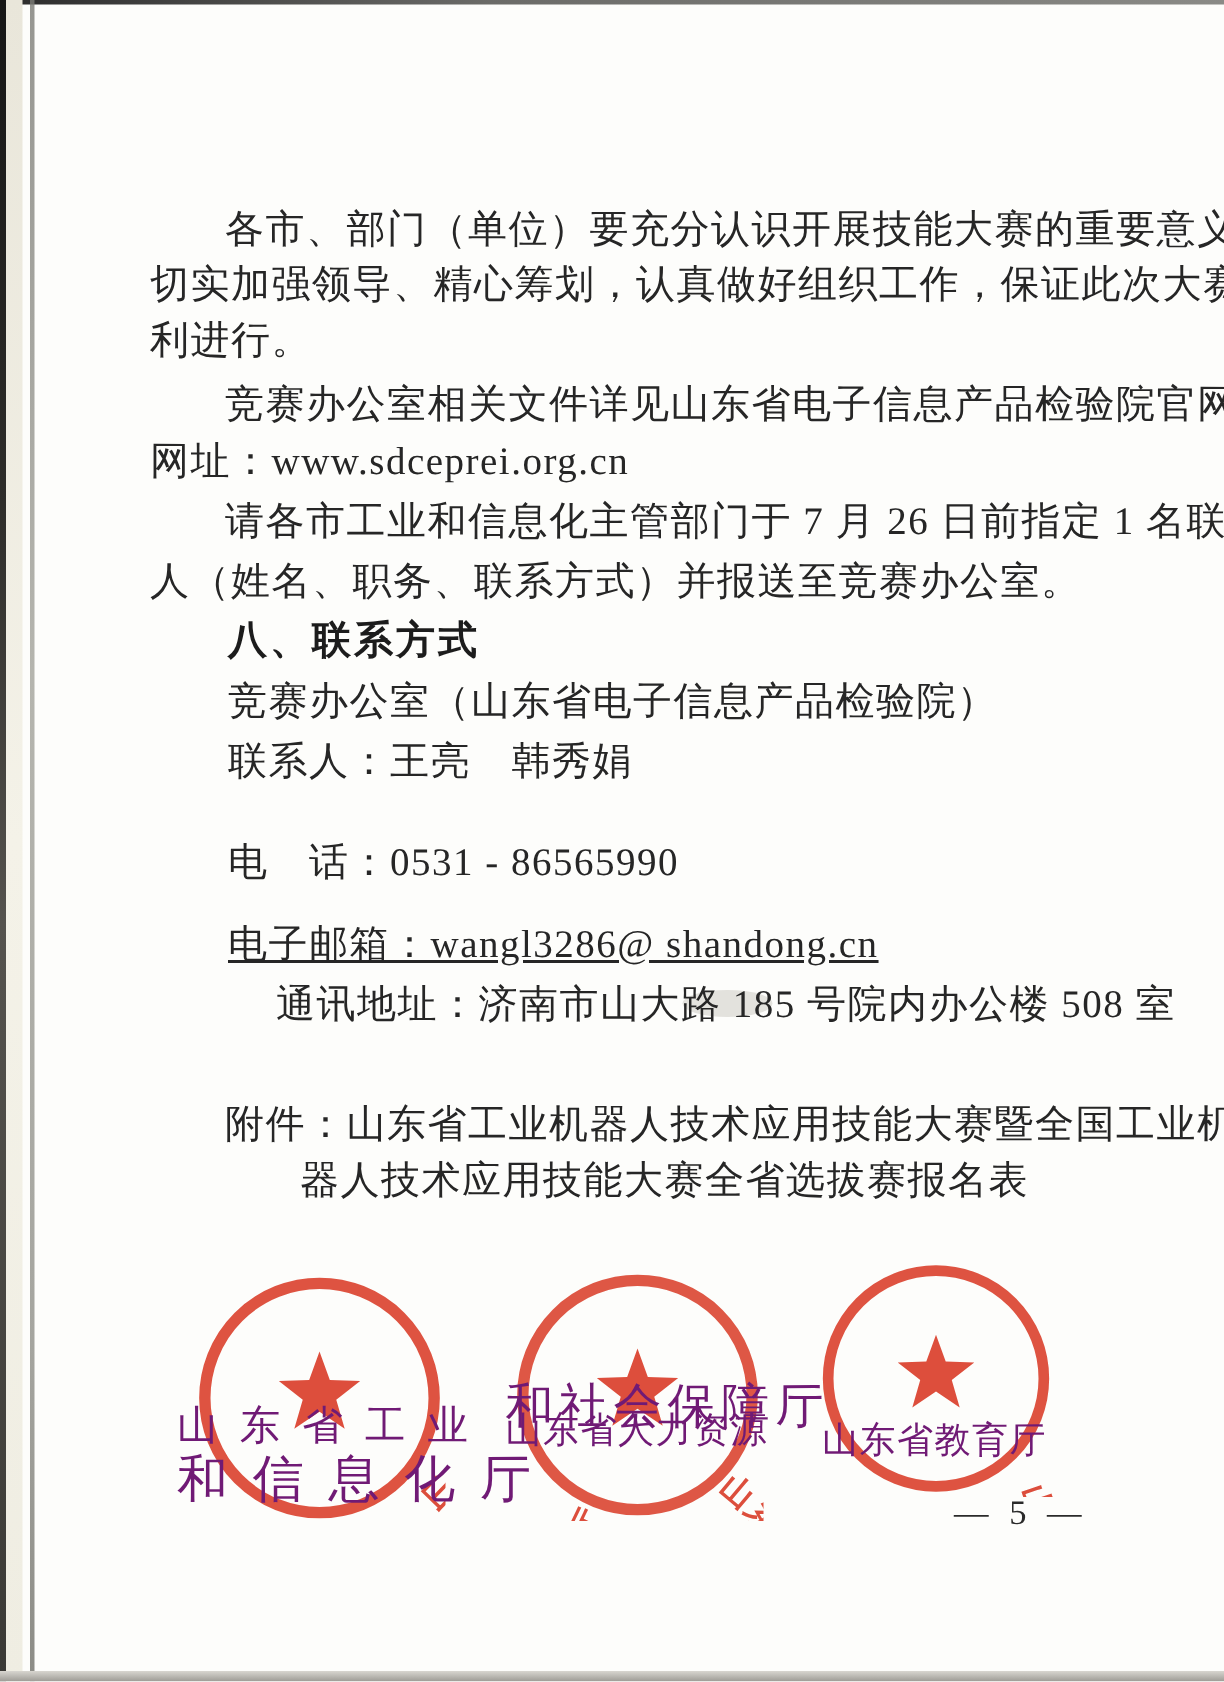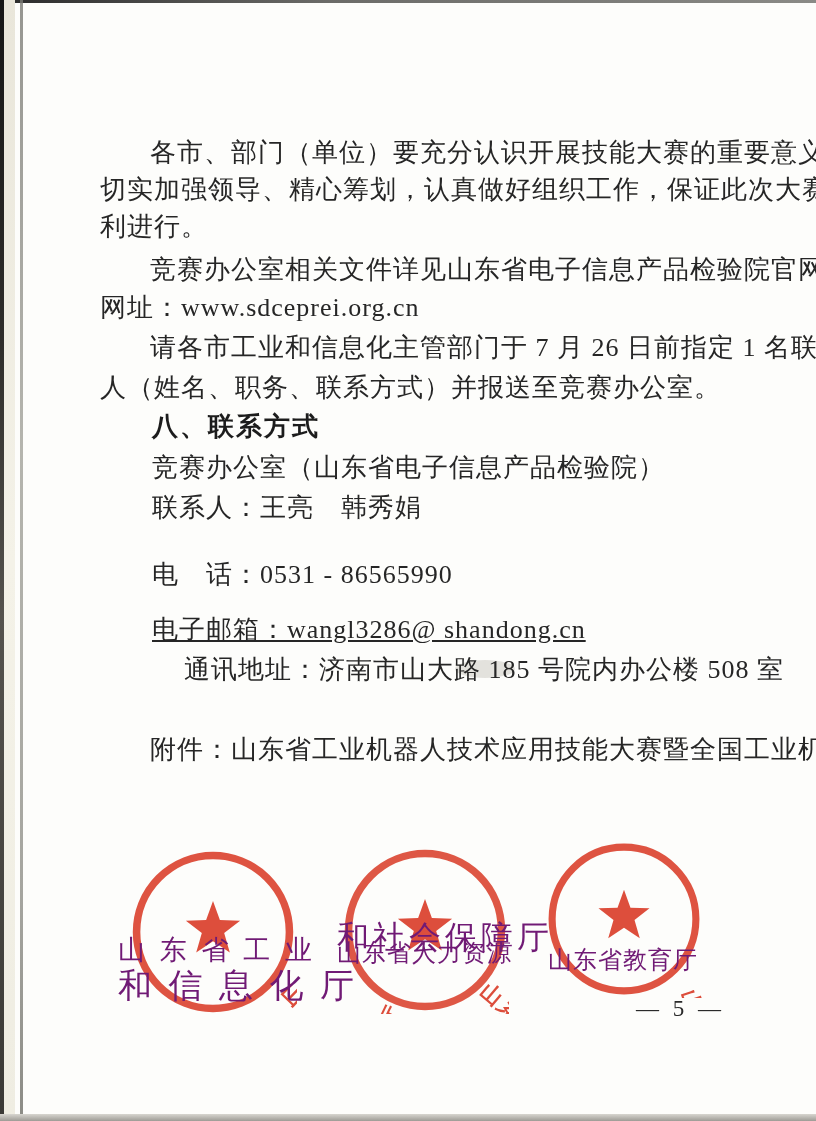--- a/index.html
+++ b/index.html
@@ -72,20 +72,21 @@
   <div class="line" style="left:100px;top:290px;">网址：www.sdceprei.org.cn</div>
   <div class="line" style="left:150px;top:330px;">请各市工业和信息化主管部门于 7 月 26 日前指定 1 名联系</div>
   <div class="line heading" style="left:152px;top:409px;">八、联系方式</div>
   <div class="line" style="left:100px;top:370px;">人（姓名、职务、联系方式）并报送至竞赛办公室。</div>
   <div class="line" style="left:152px;top:490px;">联系人：王亮　韩秀娟</div>
   <div class="line" style="left:152px;top:450px;">竞赛办公室（山东省电子信息产品检验院）</div>
   <div class="line" style="left:152px;top:557px;">电　话：0531 - 86565990</div>
   <div class="line" style="left:152px;top:612px;text-decoration:underline;">电子邮箱：wangl3286@ shandong.cn</div>
   <div class="line" style="left:158px;top:652px;margin-left:26px;">通讯地址：济南市山大路 185 号院内办公楼 508 室</div>
   <div class="line" style="left:150px;top:732px;">附件：山东省工业机器人技术应用技能大赛暨全国工业机</div>
+  <div class="line" style="left:200px;top:769px;">器人技术应用技能大赛全省选拔赛报名表</div>
 
   <svg class="seal" style="left:129px;top:848px;width:168px;height:168px;" viewBox="0 0 200 200">
     <circle cx="100" cy="100" r="91" fill="none" stroke="#d93b27" stroke-width="9" opacity="0.88"></circle>
     <path d="M100 63 L108.2 85.7 L132.3 86.5 L113.3 101.3 L120 124.5 L100 111 L80 124.5 L86.7 101.3 L67.7 86.5 L91.8 85.7 Z" fill="#d93b27" opacity="0.9"></path>
     <g transform="rotate(-18 100 100)">
       <path id="ring1" d="M 100 170 A 70 70 0 1 1 99.99 170" fill="none"></path>
       <text font-size="26" font-weight="bold" fill="#d93b27" opacity="0.9" letter-spacing="6">
         <textPath href="#ring1" startOffset="50%" text-anchor="middle">山东省工业和信息化厅</textPath>
       </text>
     </g>

